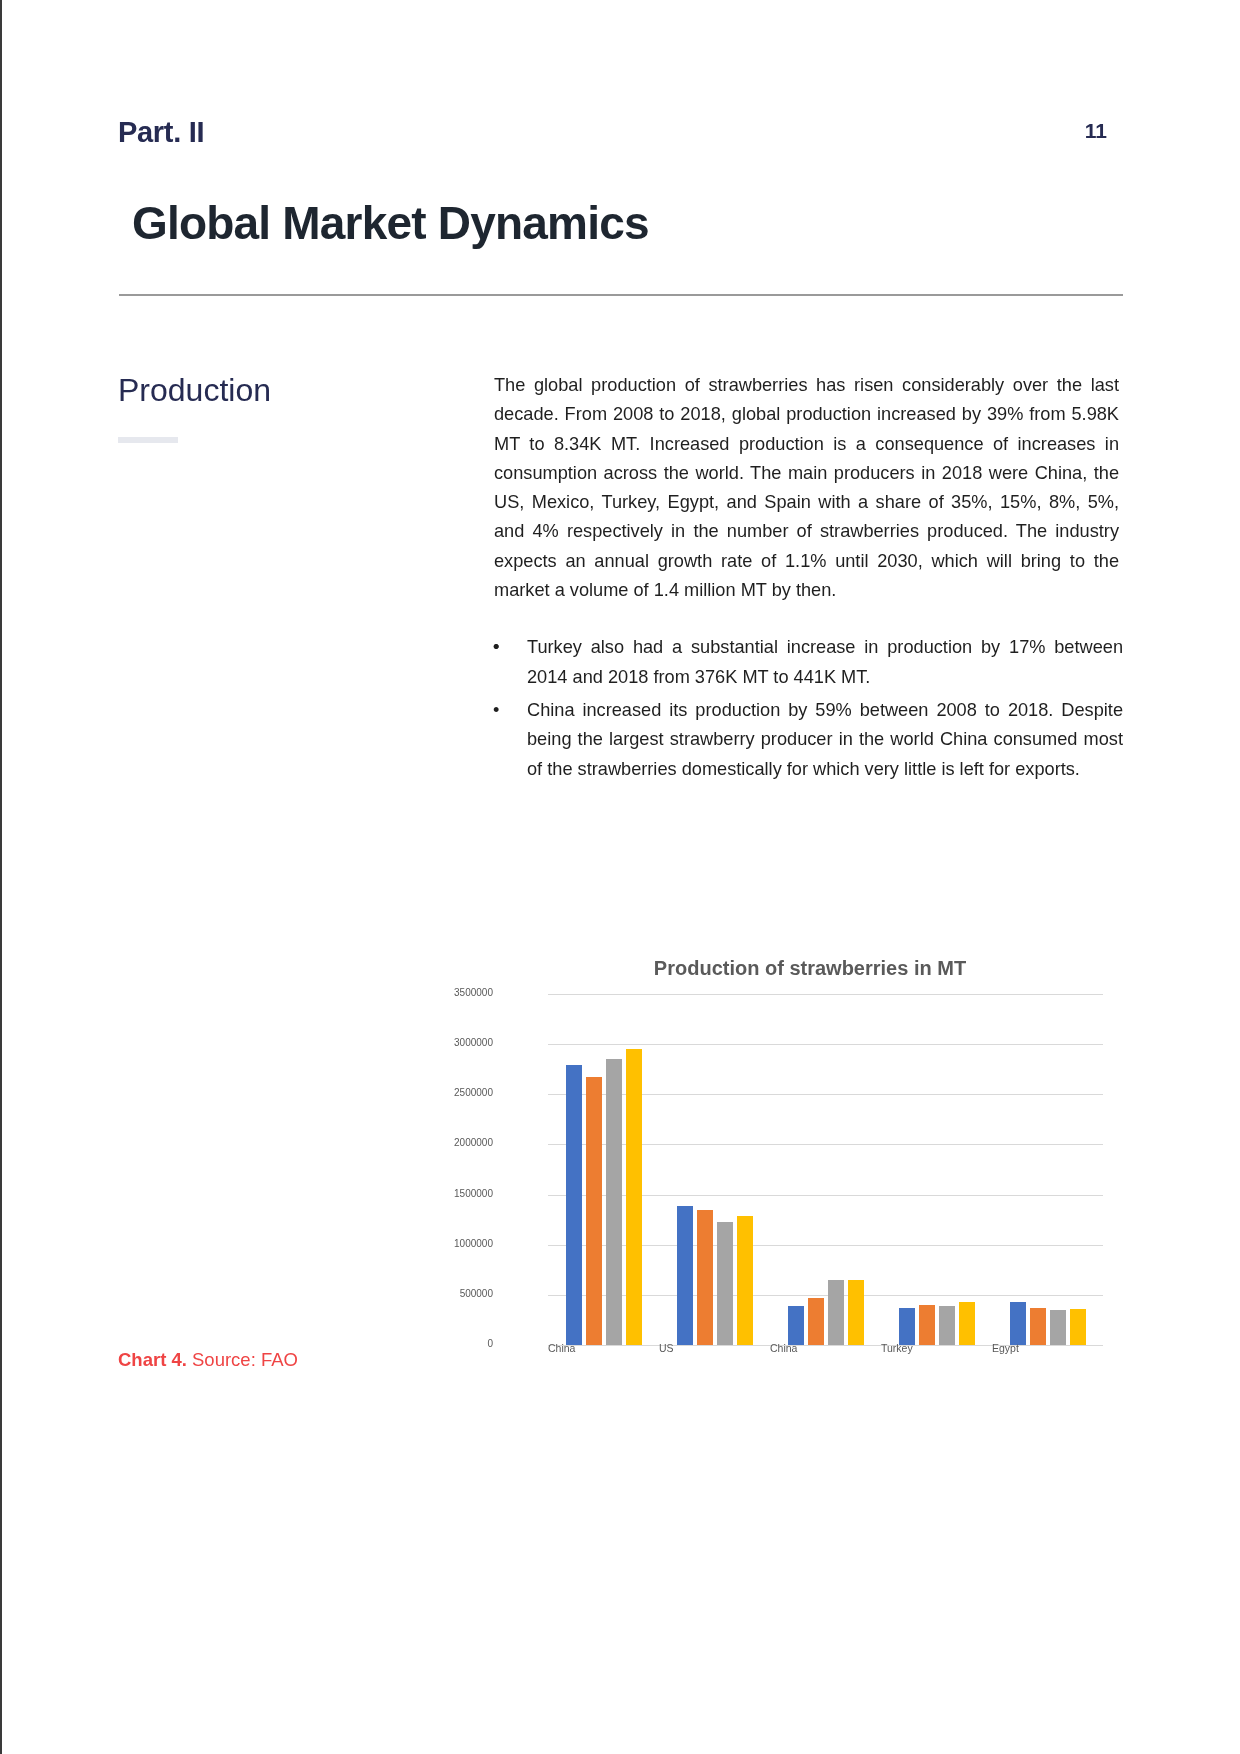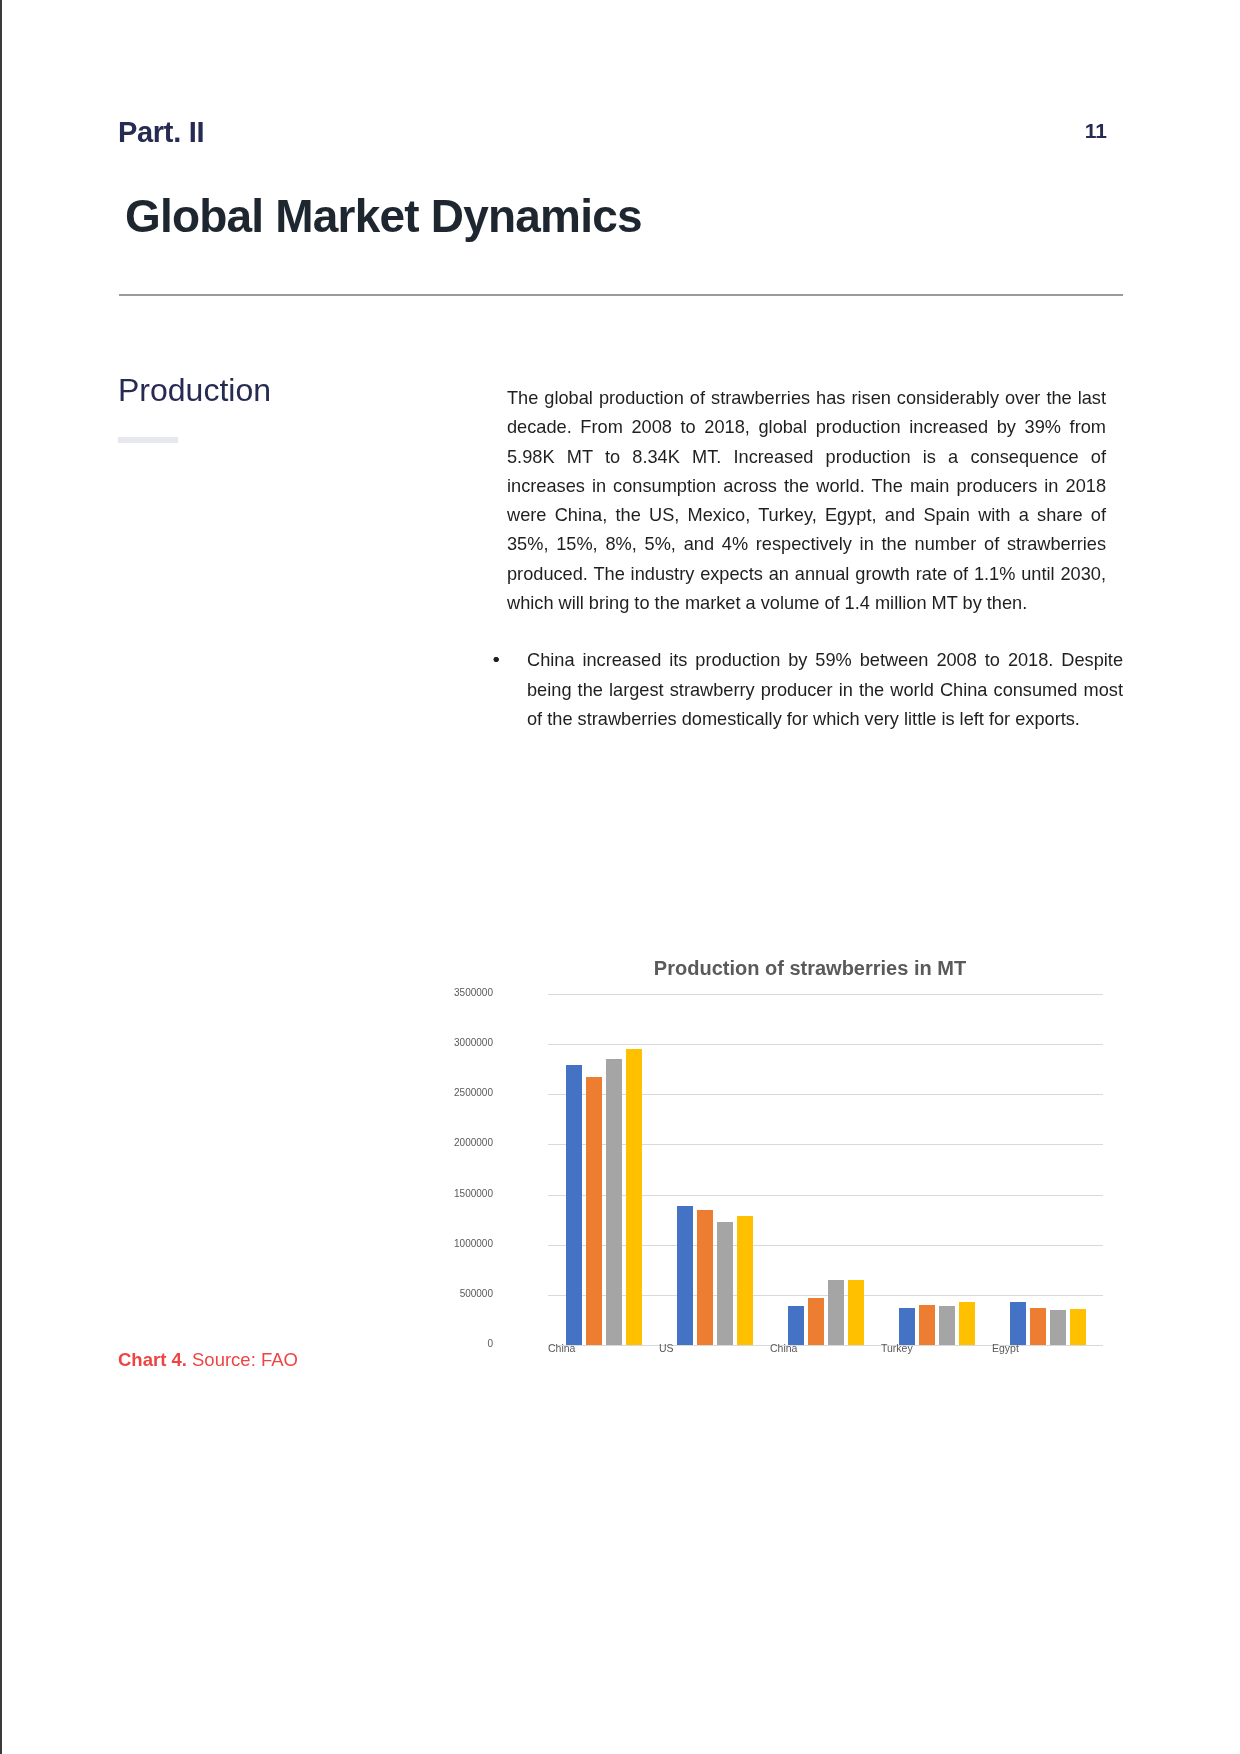--- a/index.html
+++ b/index.html
@@ -4,30 +4,30 @@
 <style>
   html, body { margin: 0; padding: 0; background: #ffffff; }
   body { width: 1240px; height: 1754px; position: relative; overflow: hidden;
          font-family: "Liberation Sans", "DejaVu Sans", sans-serif; color: #1f1f1f; }
   .page-edge { position: absolute; left: 0; top: 0; width: 2px; height: 1754px; background: #3a3a3a; }
   .part-label { position: absolute; left: 118px; top: 114px; font-size: 29px; font-weight: 700;
                 color: #262b52; letter-spacing: -0.3px; line-height: 36px; }
   .page-number { position: absolute; right: 133px; top: 117px; font-size: 21px; font-weight: 700;
                  color: #262b52; line-height: 28px; }
   .page-title { position: absolute; left: 117px; top: 180px; font-size: 46px; font-weight: 700;
-                color: #1e2630; letter-spacing: -0.8px; line-height: 56px; margin: 8px; }
+                color: #1e2630; letter-spacing: -0.8px; line-height: 56px; margin: 15px; }
   .header-rule { position: absolute; left: 119px; top: 294px; width: 1004px; height: 2px; background: #9a9a9a; }
 
   .section-title { position: absolute; left: 118px; top: 370px; font-size: 32px; font-weight: 400;
                    color: #262b52; line-height: 40px; margin: 0; }
   .section-accent { position: absolute; left: 118px; top: 437px; width: 60px; height: 6px; background: #e6e8ee; }
 
   .body-col { position: absolute; left: 490px; top: 367px; width: 633px; font-size: 18.2px;
               line-height: 29.3px; color: #1f1f1f; }
-  .body-col p { margin: 17px; text-align: justify; }
+  .body-col p { margin: 4px; text-align: justify; }
   .bullets { list-style: none; margin: 28px 0 0 0; padding: 0; }
   .bullets li { position: relative; padding-left: 37px; text-align: justify; margin-bottom: 4px; }
   .bullets li .dot { position: absolute; left: 3px; top: 0; }
 
   .caption { position: absolute; left: 118px; top: 1347px; font-size: 18.5px; line-height: 26px; color: #ef4444; }
   .caption b { font-weight: 700; }
 
   .chart { position: absolute; left: 480px; top: 945px; width: 660px; height: 440px; }
   .chart-title { position: absolute; left: 0; top: 12px; width: 660px; text-align: center;
                  font-size: 20px; font-weight: 700; color: #5a5a5a; }
@@ -48,21 +48,21 @@
 <h1 class="page-title">Global Market Dynamics</h1>
 <div class="header-rule"></div>
 
 <h2 class="section-title">Production</h2>
 <div class="section-accent"></div>
 
 <div class="body-col">
   <p>The global production of strawberries has risen considerably over the last decade. From 2008 to 2018, global production increased by 39% from 5.98K MT to 8.34K MT. Increased production is a consequence of increases in consumption across the world. The main producers in 2018 were China, the US, Mexico, Turkey, Egypt, and Spain with a share of 35%, 15%, 8%, 5%, and 4% respectively in the number of strawberries produced. The industry expects an annual growth rate of 1.1% until 2030, which will bring to the market a volume of 1.4 million MT by then.</p>
   <ul class="bullets">
     <li><span class="dot">•</span></li>
-    <li><span class="dot">•</span></li>
+    <li><span class="dot">•</span><span>Turkey also had a substantial increase in production by 17% between 2014 and 2018 from 376K  MT to 441K MT.</span></li>
     <li><span class="dot">•</span><span>China increased its production by 59% between 2008 to 2018. Despite being the largest strawberry producer in the world China consumed most of the strawberries domestically for which very little is left for exports.</span></li>
   </ul>
 </div>
 
 <div class="caption"><b>Chart 4.</b><span> Source: FAO</span></div>
 
 <div class="chart">
   <div class="chart-title">Production of strawberries in MT</div>
   <div class="plot" id="plot">
       <div class="gridline" style="top: 351px;"></div>

